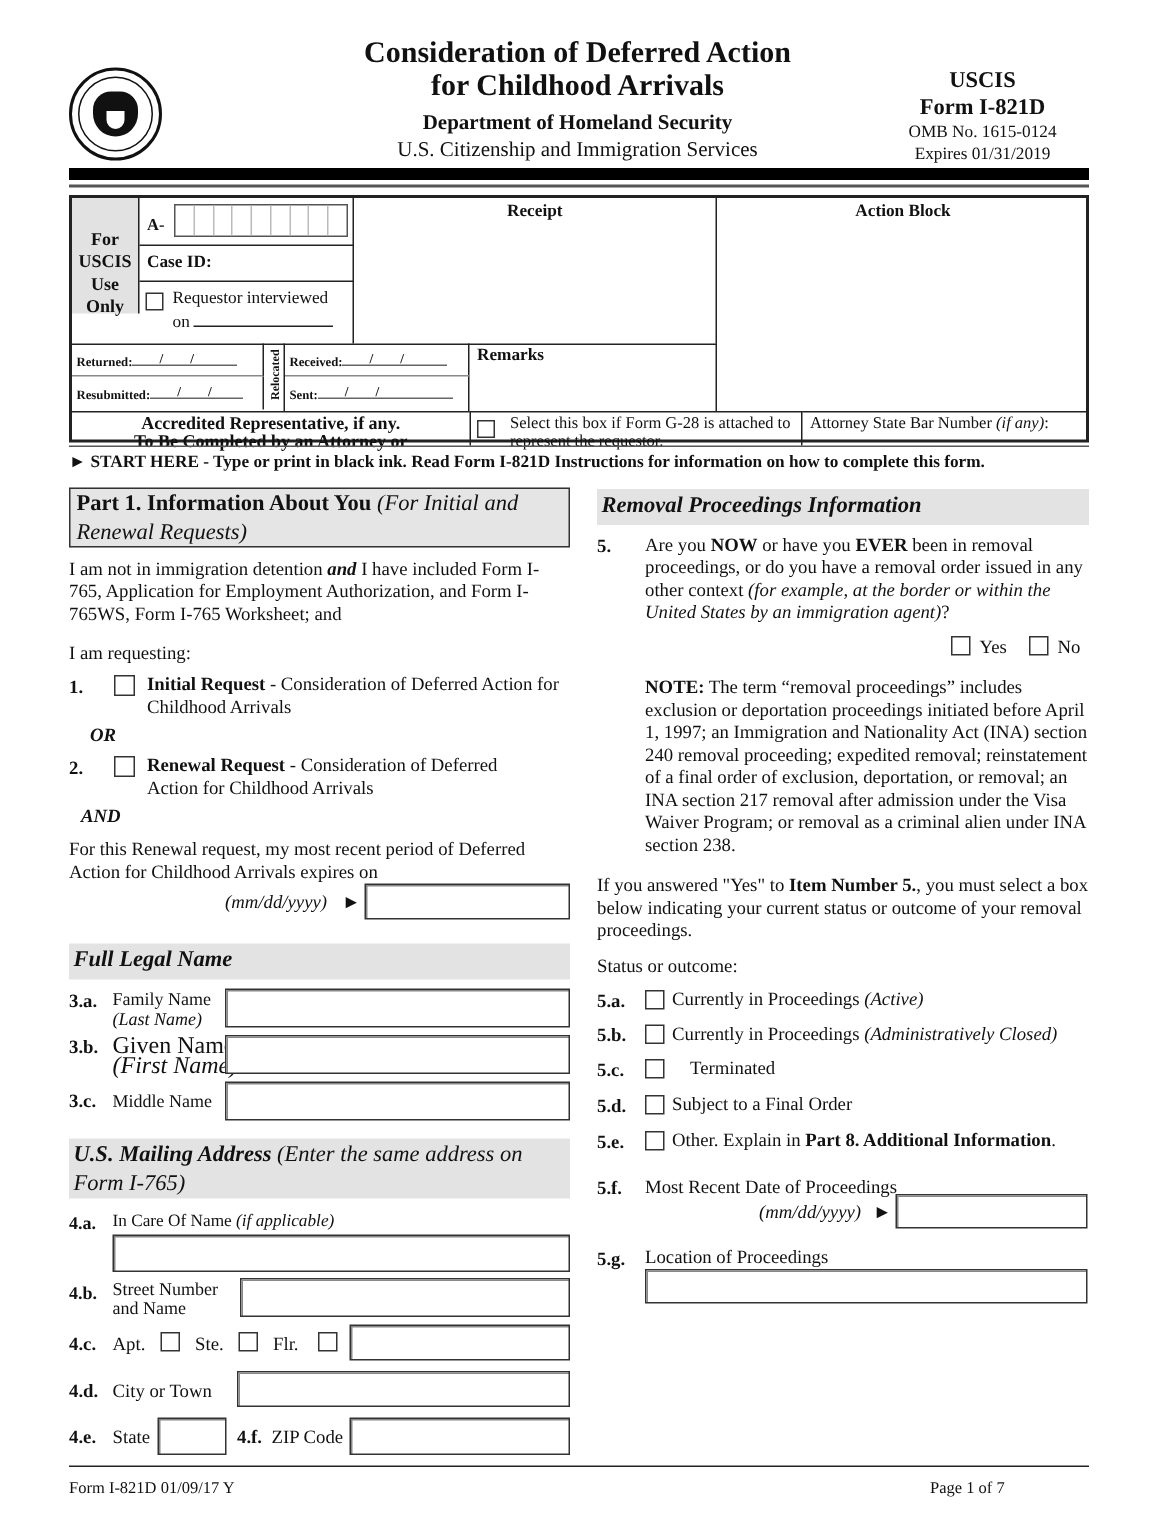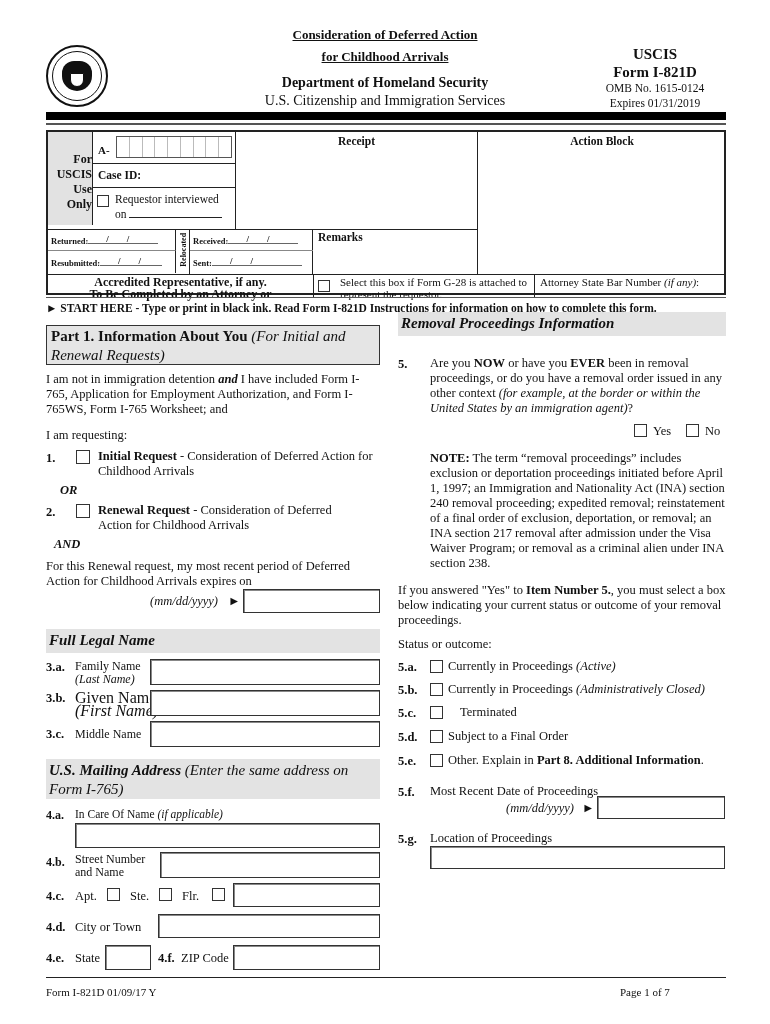--- a/index.html
+++ b/index.html
@@ -7,34 +7,34 @@
   body { font-family: "Liberation Serif", "DejaVu Serif", serif; color: #111; position: relative; font-size: 12px; line-height: 1.2; }
   .abs { position: absolute; }
   b, .b { font-weight: bold; text-align: right; }
   i, .i { font-style: italic; }
 
   
   .seal { left: 46px; top: 45px; width: 62px; height: 62px; border-radius: 50%; border: 2px solid #111; background: #fff; }
   .seal .ring { position: absolute; left: 4px; top: 4px; width: 50px; height: 50px; border-radius: 50%; border: 1px solid #111; }
   .seal .eagle { position: absolute; left: 14px; top: 14px; width: 30px; height: 30px; background: #111; border-radius: 40% 40% 50% 50%; }
   .seal .shield { position: absolute; left: 22px; top: 26px; width: 14px; height: 14px; background: #fff; border: 1px solid #111; border-radius: 0 0 7px 7px; }
-  .title { left: 200px; top: 24px; width: 370px; text-align: center; font-weight: bold; font-size: 13px; line-height: 22px; text-decoration: underline; }
+  .title { left: 200px; top: 24px; width: 370px; text-align: center; font-weight: bold; font-size: 20px; line-height: 22px; }
   .dept { left: 200px; top: 75px; width: 370px; text-align: center; font-size: 14px; font-weight: bold; }
   .agency { left: 200px; top: 93px; width: 370px; text-align: center; font-size: 14px; }
   .formid { left: 600px; top: 45px; width: 110px; text-align: center; }
   .formid .l1 { font-weight: bold; font-size: 15px; line-height: 18px; }
   .formid .l2 { font-weight: bold; font-size: 15px; line-height: 18px; }
   .formid .l3 { font-size: 11.5px; line-height: 15px; }
   .bar-thick { left: 46px; top: 112px; width: 680px; height: 8px; background: #000; }
   .bar-thin { left: 46px; top: 123px; width: 680px; height: 2px; background: #555; }
 
   
   .ublock { left: 46px; top: 130px; width: 680px; height: 165px; border: 2px solid #222; }
   .cell { position: absolute; border-color: #222; border-style: solid; border-width: 0; }
-  .foruse { left: 0; top: 0; width: 45px; height: 93px; background: #e2e2e2; border-right-width: 1px; text-align: right; font-weight: bold; font-size: 12px; padding-top: 20px; line-height: 15px; }
+  .foruse { left: 0; top: 0; width: 45px; height: 77px; background: #e2e2e2; border-right-width: 1px; text-align: center; font-weight: bold; font-size: 12px; padding-top: 20px; line-height: 15px; }
   .anum { left: 45px; top: 0; width: 143px; height: 32px; border-bottom-width: 1px; border-right-width: 1px; }
   .anum .lbl { position: absolute; left: 5px; top: 12px; font-weight: bold; font-size: 11px; }
   .anum .boxes { position: absolute; left: 23px; top: 4px; width: 116px; height: 22px; border: 1px solid #555; display: flex; }
   .anum .boxes span { flex: 1; border-right: 1px solid #bbb; }
   .anum .boxes span:last-child { border-right: 0; }
   .caseid { left: 45px; top: 32px; width: 143px; height: 24px; border-bottom-width: 1px; border-right-width: 1px; font-weight: bold; font-size: 11.5px; padding: 5px 5px; }
   .interv { left: 45px; top: 56px; width: 143px; height: 41px; border-right-width: 1px; font-size: 11.5px; }
   .cbx { display: inline-block; width: 12px; height: 12px; border: 1px solid #333; background: #fff; vertical-align: middle; }
   .interv .cbx { position: absolute; left: 4px; top: 7px; }
   .interv .t1 { position: absolute; left: 22px; top: 5px; }
@@ -230,21 +230,21 @@
 <div class="abs txt" style="left:75px; top:920px;">City or Town</div>
 <div class="field" style="left:158px; top:914px; width:222px; height:24px;"></div>
 
 <div class="num" style="left:46px; top:951px;">4.e.</div>
 <div class="abs txt" style="left:75px; top:951px;">State</div>
 <div class="field" style="left:105px; top:945px; width:46px; height:25px;"></div>
 <div class="num" style="left:158px; top:951px;">4.f.</div>
 <div class="abs txt" style="left:181px; top:951px;">ZIP Code</div>
 <div class="field" style="left:233px; top:945px; width:147px; height:25px;"></div>
 
-<div class="abs secbar" style="left:398px; top:312px; width:328px; height:24px;">Removal Proceedings Information</div>
+<div class="abs secbar" style="left:398px; top:326px; width:328px; height:24px;">Removal Proceedings Information</div>
 
 <div class="num" style="left:398px; top:357px;">5.</div>
 <div class="abs txt" style="left:430px; top:356px; width:300px;">
   <span>Are you </span><b>NOW</b><span> or have you </span><b>EVER</b><span> been in removal proceedings, or do you have a removal order issued in any other context </span><i>(for example, at the border or within the United States by an immigration agent)</i><span>?</span>
 </div>
 <span class="cbx abs" style="left:634px; top:424px; width:13px; height:13px;"></span>
 <div class="abs txt" style="left:653px; top:424px;">Yes</div>
 <span class="cbx abs" style="left:686px; top:424px; width:13px; height:13px;"></span>
 <div class="abs txt" style="left:705px; top:424px;">No</div>
 

